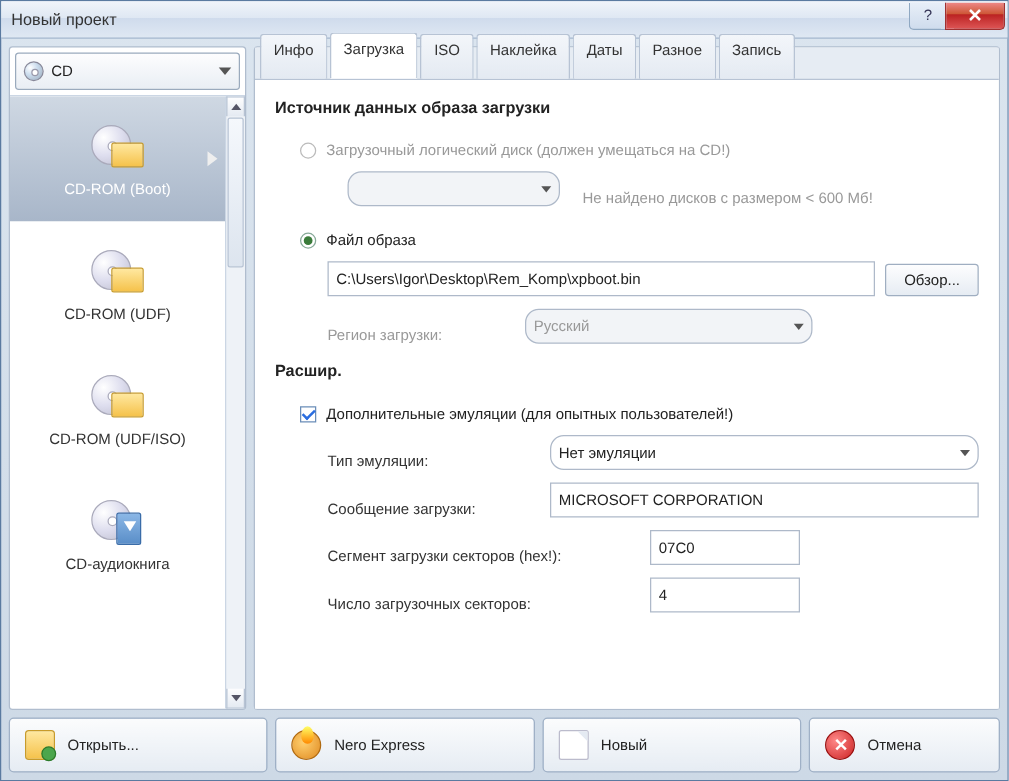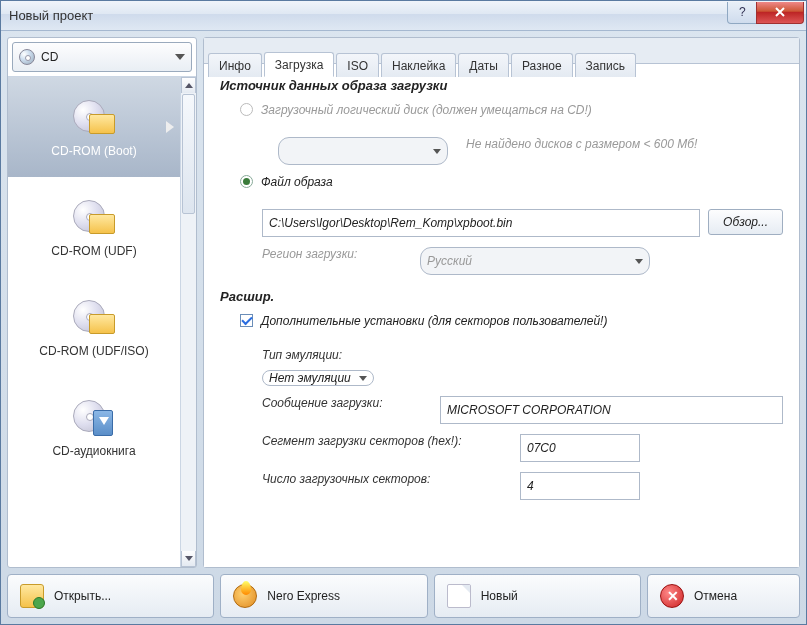--- a/index.html
+++ b/index.html
@@ -43,27 +43,27 @@
 .sb-btn.up { border-bottom: none; }
 .sb-btn.dn { position: absolute; bottom: 0; left: 0; right: 0; border-top: none; }
 .sb-thumb { position: absolute; left: 1px; right: 1px; top: 17px; height: 120px; background: linear-gradient(#f5f8fc, #dde5ef); border: 1px solid #b7c3d4; border-radius: 2px; }
 .sb-arrow { width: 0; height: 0; border-left: 4px solid transparent; border-right: 4px solid transparent; }
 .sb-arrow.u { border-bottom: 5px solid #556; }
 .sb-arrow.d { border-top: 5px solid #556; }
 
 .rightcol { flex: 1; display: flex; flex-direction: column; border: 1px solid #b0bdce; background: #f4f6f9; border-radius: 3px; min-width: 0; }
 
 .tabs { display: flex; height: 26px; padding-left: 4px; border-bottom: 1px solid #b7c3d4; background: #e6ecf3; align-items: flex-end; }
-.tab { padding: 5px 10px 4px; border: 1px solid #b7c3d4; border-bottom: none; margin-right: 2px; background: linear-gradient(#f3f6fa, #e4eaf2); border-radius: 3px 3px 0 0; color: #333; position: relative; top: 14px; }
+.tab { padding: 5px 10px 16px; border: 1px solid #b7c3d4; border-bottom: none; margin-right: 2px; background: linear-gradient(#f3f6fa, #e4eaf2); border-radius: 3px 3px 0 0; color: #333; position: relative; top: 0; }
 .tab.active { background: #fff; border-bottom: 1px solid #fff; font-weight: 400; }
 
-.tabcontent { flex: 1; background: #fff; padding: 14px 16px; overflow: auto; color: #222; font-style: italic; }
+.tabcontent { flex: 1; background: #fff; padding: 14px 16px; overflow: auto; color: #222; }
 .section-h { font-weight: bold; font-size: 13px; margin-bottom: 10px; }
 .indent { margin-left: 20px; }
-.row { display: flex; align-items: flex-start; gap: 8px; margin-bottom: 10px; min-height: 24px; }
+.row { display: flex; align-items: flex-end; gap: 8px; margin-bottom: 10px; min-height: 24px; }
 .radio { width: 13px; height: 13px; border: 1px solid #8a9; border-radius: 50%; background: #fff; flex: 0 0 auto; display: flex; align-items: center; justify-content: center; }
 .radio.checked::after { content: ""; width: 7px; height: 7px; background: #3a7b3a; border-radius: 50%; }
 .radio.disabled { border-color: #bbb; }
 .check { width: 13px; height: 13px; border: 1px solid #6a8db8; background: #fff; flex: 0 0 auto; display: flex; align-items: center; justify-content: center; }
 .check.checked::after { content: ""; width: 8px; height: 4px; border-left: 2px solid #2a6de0; border-bottom: 2px solid #2a6de0; transform: rotate(-45deg) translate(1px, -1px); }
 .disabled-text { color: #999; }
 .combo, .textin { height: 28px; border: 1px solid #aeb9c9; background: #fff; display: flex; align-items: center; padding: 0 6px; }
 .combo { justify-content: space-between; border-radius: 11px; }
 .combo .chev { width: 0; height: 0; border-left: 4px solid transparent; border-right: 4px solid transparent; border-top: 5px solid #555; margin-left: 8px; }
 .combo.disabled { background: #f2f4f7; color: #999; }
@@ -201,24 +201,24 @@
                 <span class="chev"></span>
               </div>
             </div>
           </div>
 
           <div class="section-h" style="margin-top:14px;">Расшир.</div>
 
           <div class="indent">
             <div class="row">
               <span class="check checked"></span>
-              <span>Дополнительные установки (для секторов пользователей!)</span>
-            </div>
-
-            <div class="row" style="margin-left:22px;flex-direction:column;">
+              <span>Дополнительные эмуляции (для опытных пользователей!)</span>
+            </div>
+
+            <div class="row" style="margin-left:22px;">
               <span class="label-col" style="width:170px;">Тип эмуляции:</span>
               <div class="combo flex1">
                 <span>Нет эмуляции</span>
                 <span class="chev"></span>
               </div>
             </div>
 
             <div class="row" style="margin-left:22px;">
               <span class="label-col" style="width:170px;">Сообщение загрузки:</span>
               <div class="textin flex1">

